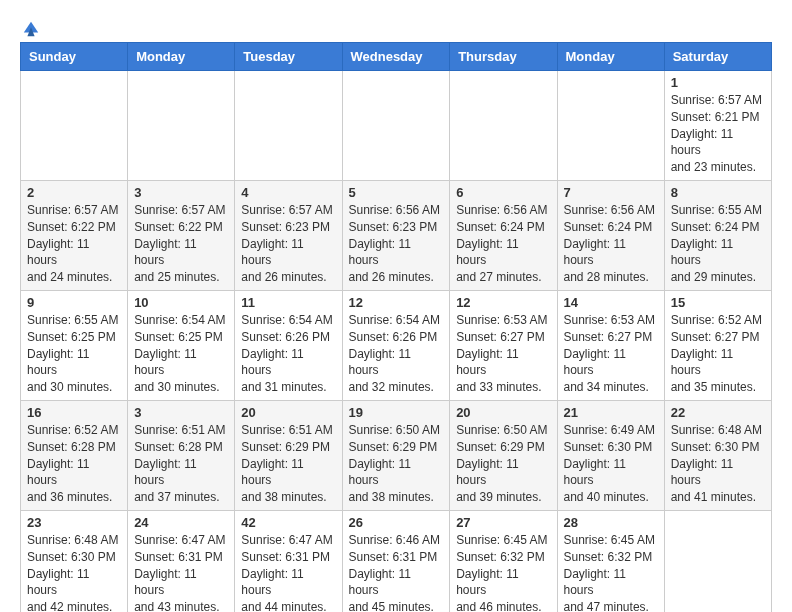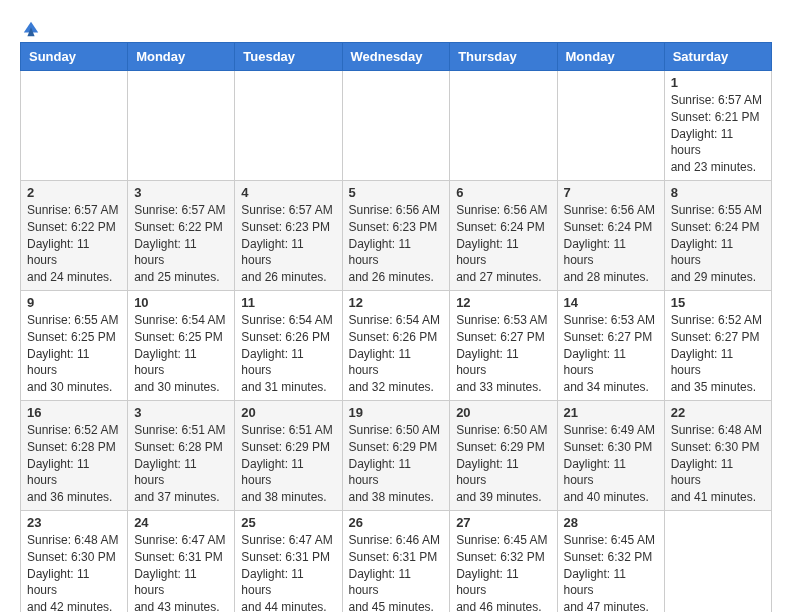--- a/index.html
+++ b/index.html
@@ -297,21 +297,21 @@
 and 42 minutes.</div>
         </td>
         <td>
           <span class="day-number">24</span>
           <div class="day-info" style="white-space: pre-line;">Sunrise: 6:47 AM
 Sunset: 6:31 PM
 Daylight: 11 hours
 and 43 minutes.</div>
         </td>
         <td>
-          <span class="day-number">25</span>
+          <span class="day-number">42</span>
           <div class="day-info" style="white-space: pre-line;">Sunrise: 6:47 AM
 Sunset: 6:31 PM
 Daylight: 11 hours
 and 44 minutes.</div>
         </td>
         <td>
           <span class="day-number">26</span>
           <div class="day-info" style="white-space: pre-line;">Sunrise: 6:46 AM
 Sunset: 6:31 PM
 Daylight: 11 hours

